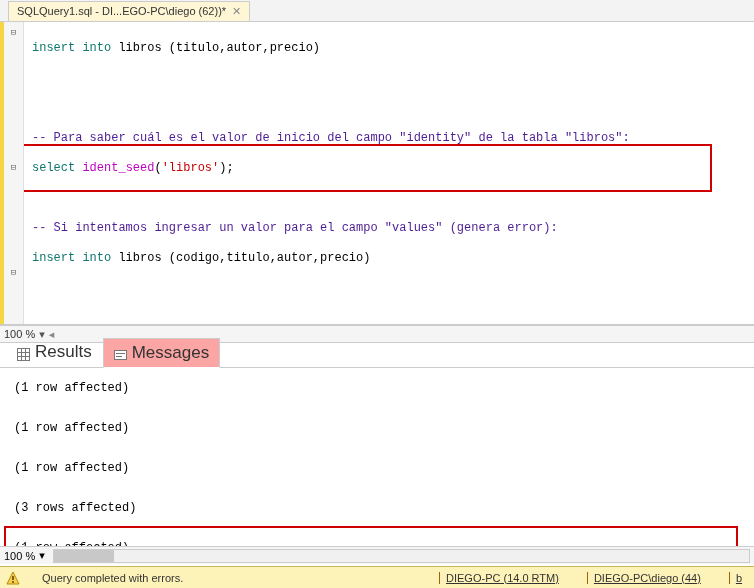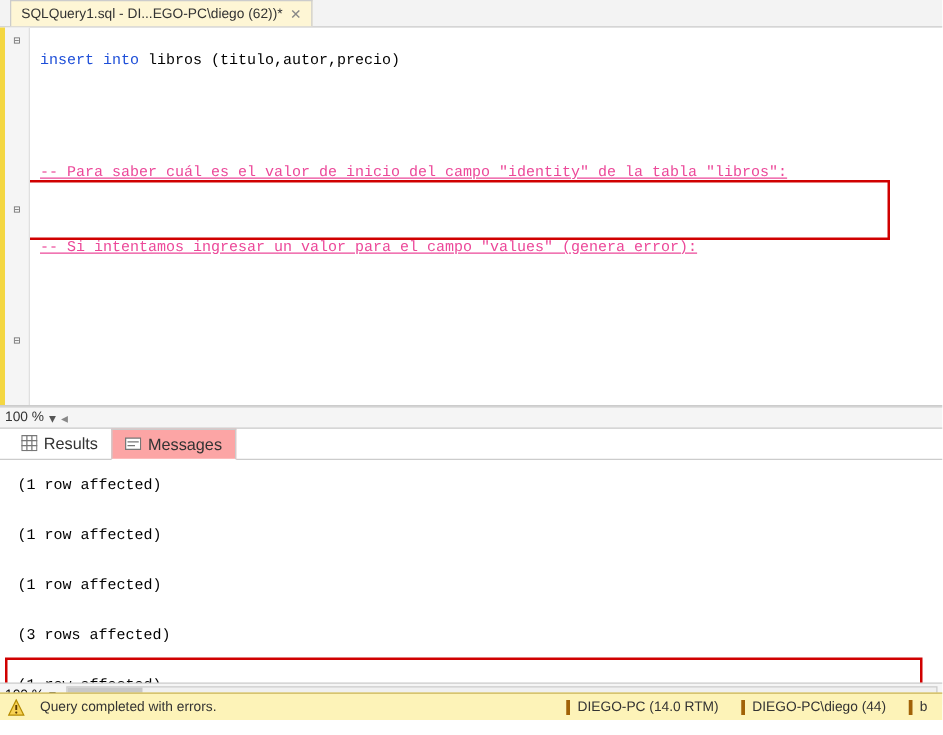--- a/index.html
+++ b/index.html
@@ -10,20 +10,21 @@
     width: 754px;
     height: 588px;
     overflow: hidden;
     position: relative;
   }
   .tab-bar {
     background: #f3f3f3;
     height: 22px;
     border-bottom: 1px solid #ccc;
     display: flex;
+    align-items: center;
     padding-left: 8px;
   }
   .tab {
     background: #fef6d5;
     border: 1px solid #ccc;
     border-bottom: none;
     padding: 3px 8px;
     font-family: 'Segoe UI', Tahoma, sans-serif;
     font-size: 11px;
     color: #333;
@@ -56,24 +57,24 @@
   }
   .code {
     flex: 1;
     padding: 4px 4px 4px 8px;
     line-height: 15px;
     white-space: pre;
     overflow: hidden;
     position: relative;
   }
   .code .ln { height: 15px; }
-  .kw { color: #1d4ed8; }
+  .kw { color: #0f766e; }
   .fn { color: #c200c2; }
   .str { color: #c80000; }
-  .cmt { color: #ec4899; text-decoration: underline; }
+  .cmt { color: #4c1d95; }
   .highlight-box {
     position: absolute;
     border: 2px solid #d00000;
     pointer-events: none;
   }
   .zoom-bar {
     height: 18px;
     background: #f5f5f5;
     border-top: 1px solid #ccc;
     border-bottom: 1px solid #ccc;
@@ -87,21 +88,21 @@
   }
   .zoom-bar .dd { color: #555; }
   .result-tabs {
     height: 25px;
     display: flex;
     align-items: flex-end;
     padding-left: 6px;
     gap: 0;
     border-bottom: 1px solid #ccc;
     font-family: 'Segoe UI', sans-serif;
-    font-size: 13px;
+    font-size: 17px;
   }
   .result-tab {
     padding: 4px 10px;
     border: 1px solid transparent;
     display: flex;
     align-items: center;
     gap: 5px;
     cursor: pointer;
     color: #333;
   }
@@ -145,40 +146,41 @@
     margin: 0 4px;
   }
   .hscroll-thumb {
     position: absolute;
     left: 0; top: 0;
     width: 60px; height: 100%;
     background: #c8c8c8;
   }
   .status-bar {
     position: absolute;
-    bottom: 12px; left: 0; right: 0;
+    bottom: 0; left: 0; right: 0;
     height: 22px;
     background: #fdf3b8;
     border-top: 1px solid #c9b458;
     display: flex;
     align-items: center;
     font-family: 'Segoe UI', sans-serif;
     font-size: 11px;
     padding: 0 6px;
-    gap: 12px;
+    gap: 22px;
     color: #333;
   }
   .status-bar .warn-icon {
     width: 14px; height: 14px;
     color: #b58b00;
   }
   .status-bar .spacer { flex: 1; }
   .status-bar .cell {
     padding: 0 6px;
-    border-left: 3px solid #a16207;
+    border-left: 1px solid #a16207;
+    text-decoration: underline;
   }
 </style>
 </head>
 <body>
 
 <div class="tab-bar">
   <div class="tab">
     <span>SQLQuery1.sql - DI...EGO-PC\diego (62))*</span>
     <span class="close">✕</span>
   </div>
@@ -202,22 +204,24 @@
       <div class="fold"></div>
     <div class="fold"></div>
       <div class="fold"></div>
     <div class="fold">⊟</div>
   </div>
   <div class="code">
 <div class="ln"><span class="kw">insert into</span><span> libros (titulo,autor,precio)</span></div>
 <div class="ln"> </div>
 <div class="ln"> </div>
 <div class="ln"><span class="cmt">-- Para saber cuál es el valor de inicio del campo "identity" de la tabla "libros":</span></div>
+<div class="ln"><span class="kw">select</span><span> </span><span class="fn">ident_seed</span><span>(</span><span class="str">'libros'</span><span>);</span></div>
 <div class="ln"> </div>
 <div class="ln"><span class="cmt">-- Si intentamos ingresar un valor para el campo "values" (genera error):</span></div>
+<div class="ln"><span class="kw">insert into</span><span> libros (codigo,titulo,autor,precio)</span></div>
 
 
 
 
 
 
 
 
     <div class="highlight-box" style="left:-4px; top:122px; width:692px; height:48px;"></div>
   </div>

